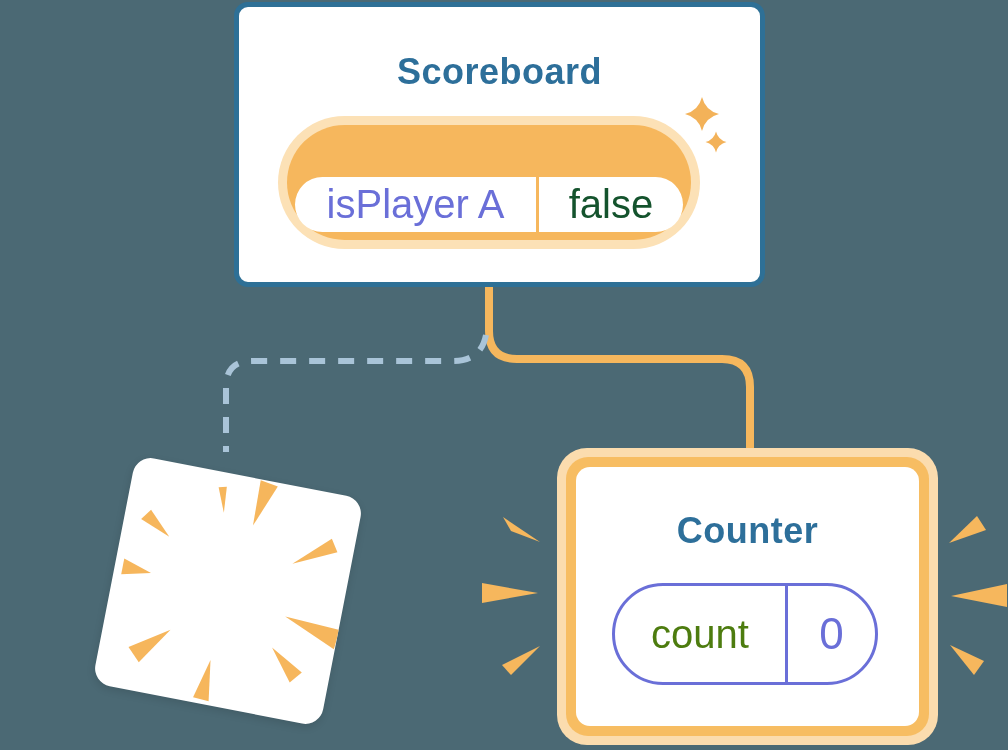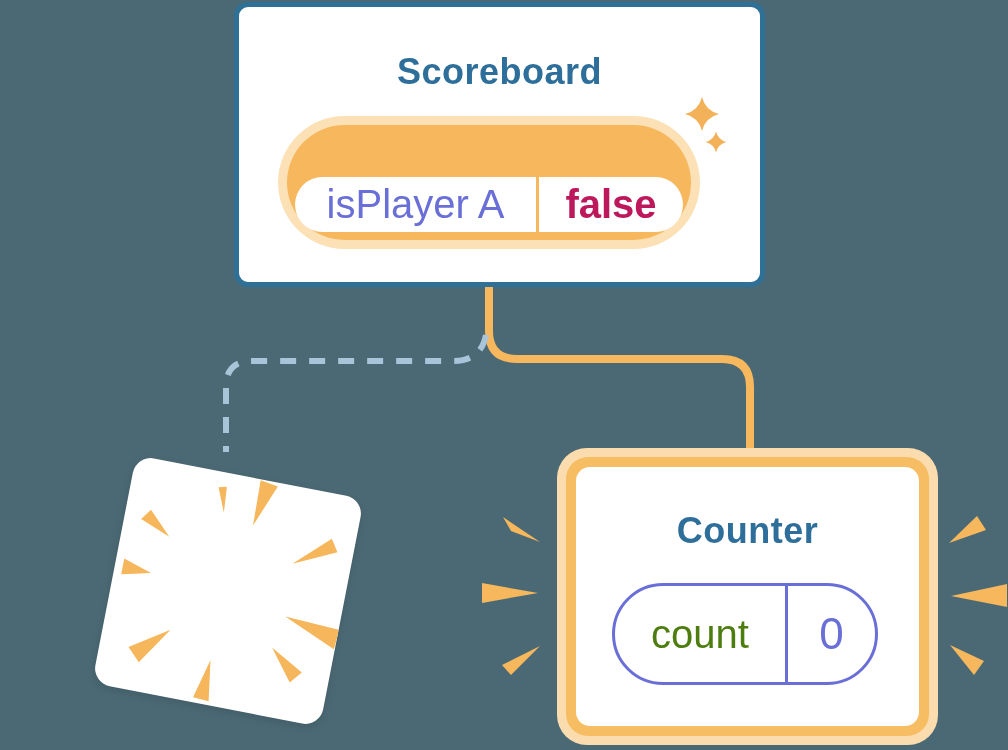--- a/index.html
+++ b/index.html
@@ -81,21 +81,21 @@
     margin-top: 44px;
   }
   .pill-cell {
     display: flex;
     align-items: center;
     justify-content: center;
     font-size: 40px;
     color: #6a6fd8;
   }
   .pill-cell.name { width: 241px; }
-  .pill-cell.value { flex: 1; font-weight: 700; color: #be185d; }
+  .pill-cell.value { flex: 1; font-weight: 400; color: #14532d; }
   .pill-divider-orange {
     width: 3px;
     background: #f6b75d;
   }
 
   .sparkles {
     position: absolute;
     left: 683px; top: 94px;
     z-index: 4;
   }

